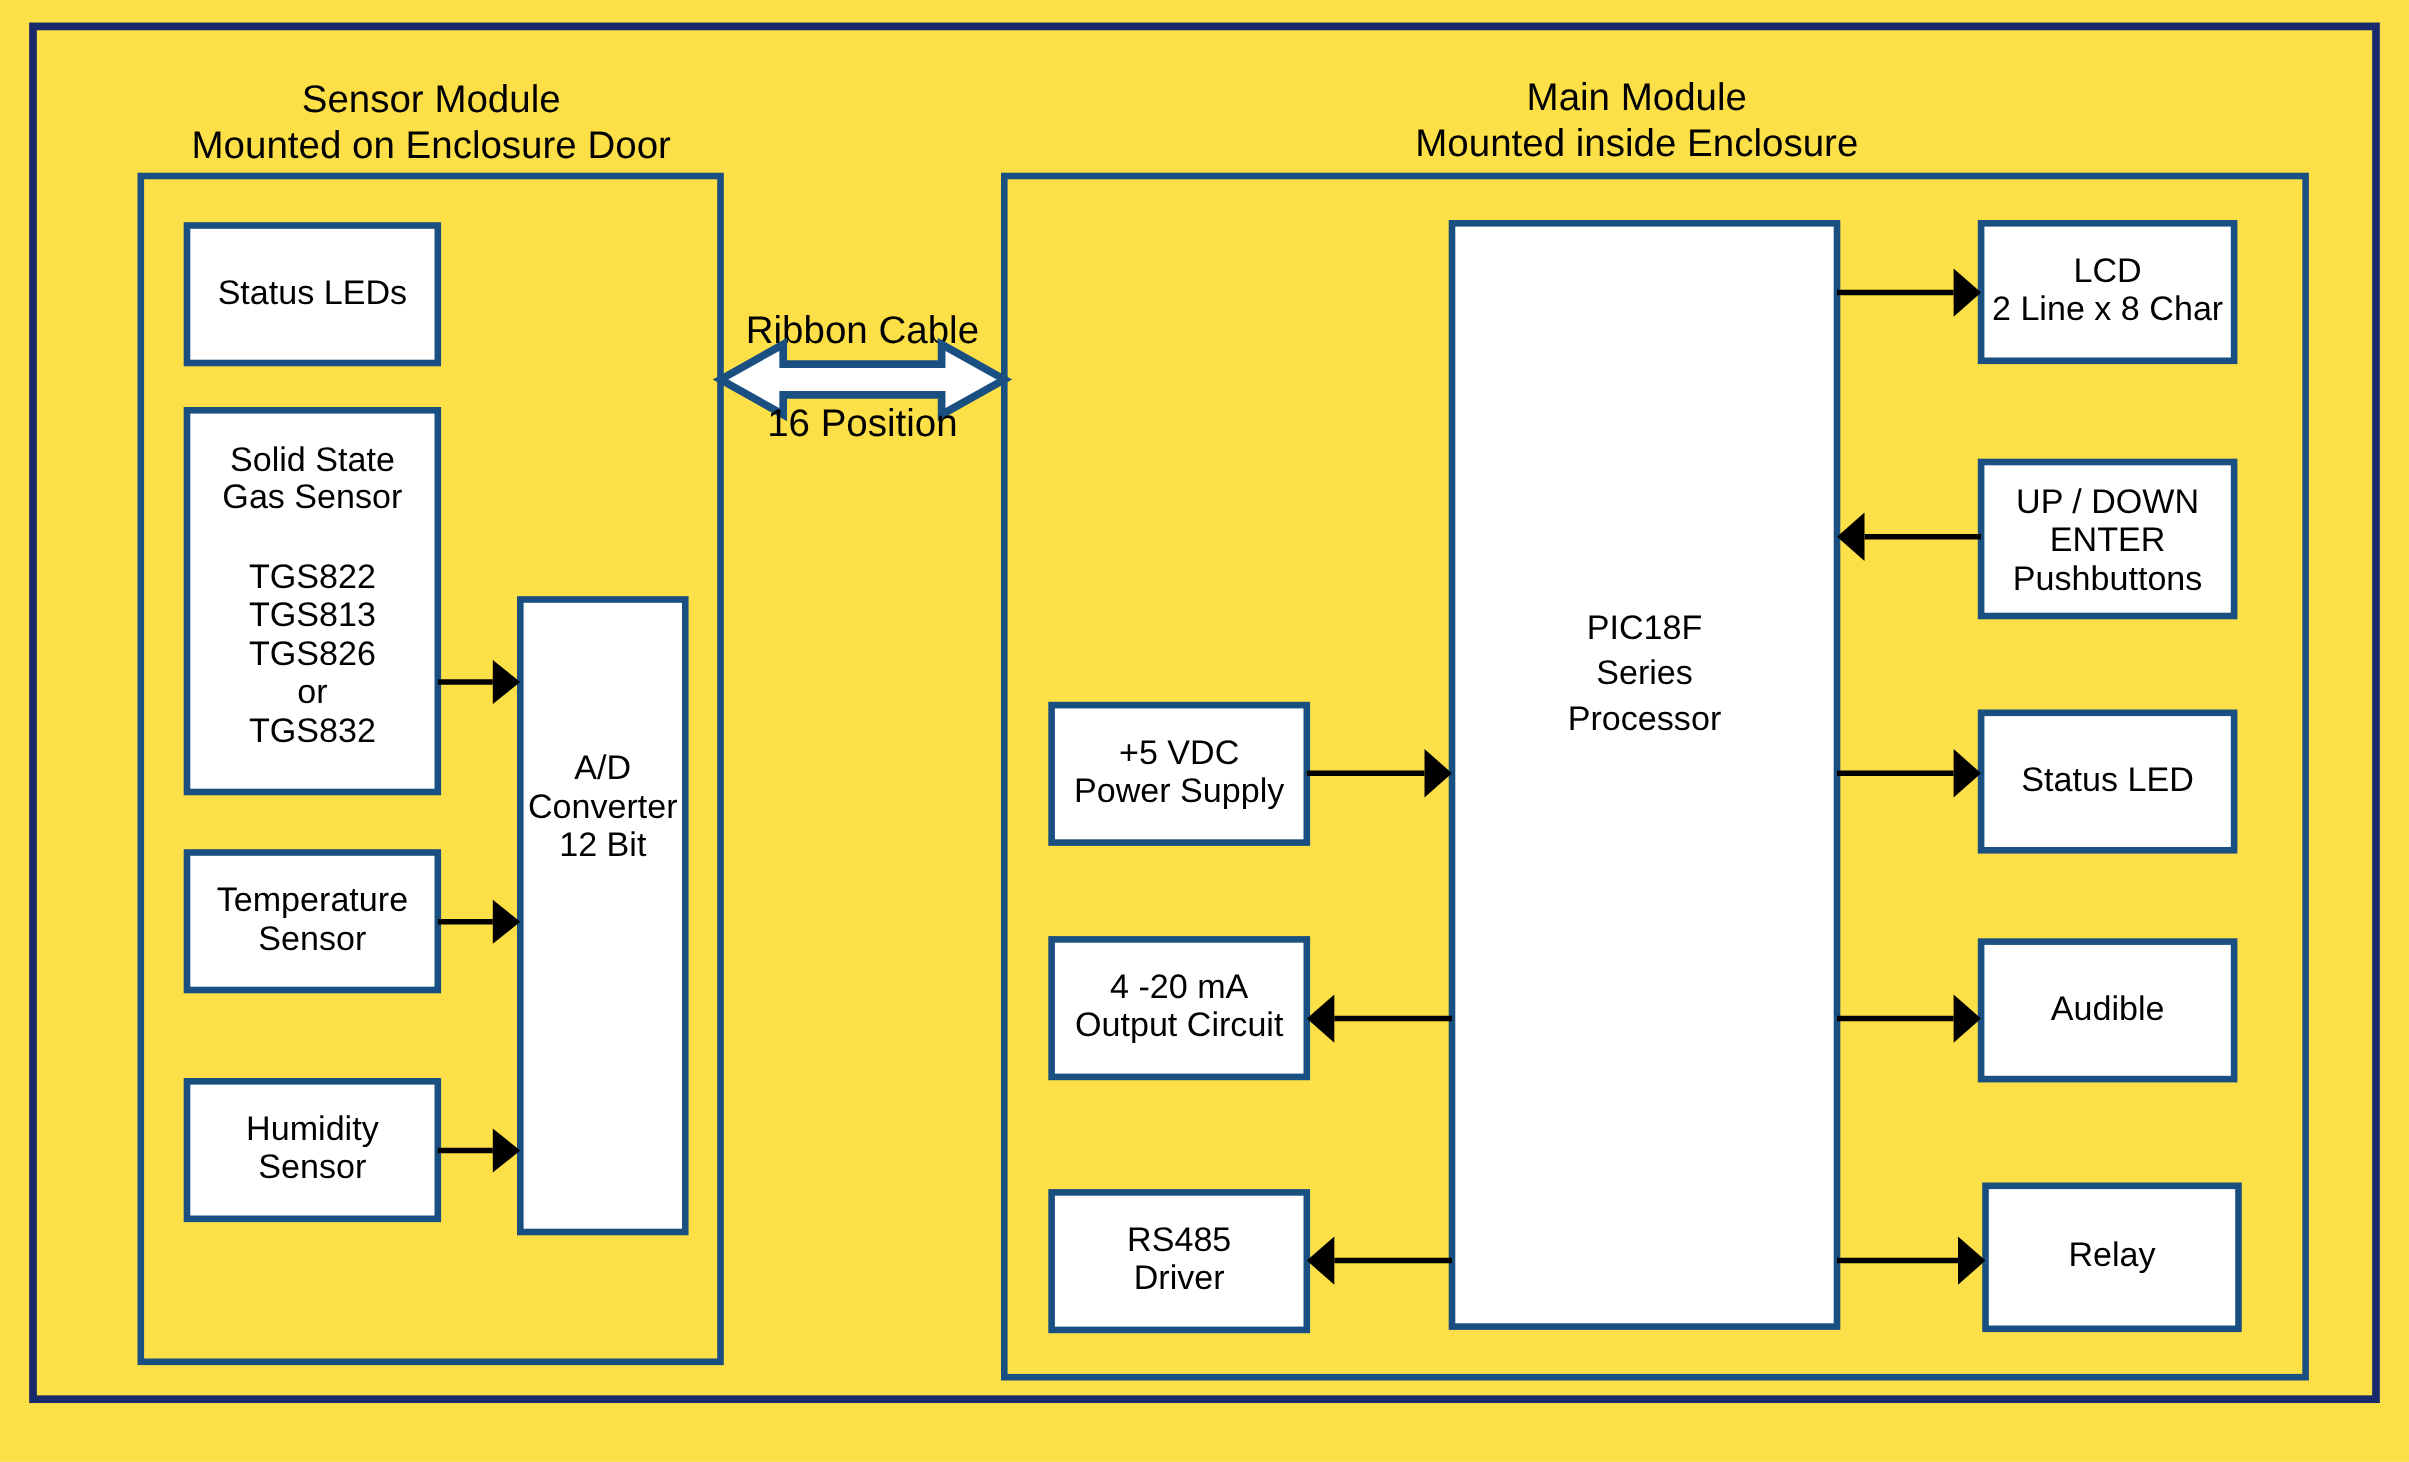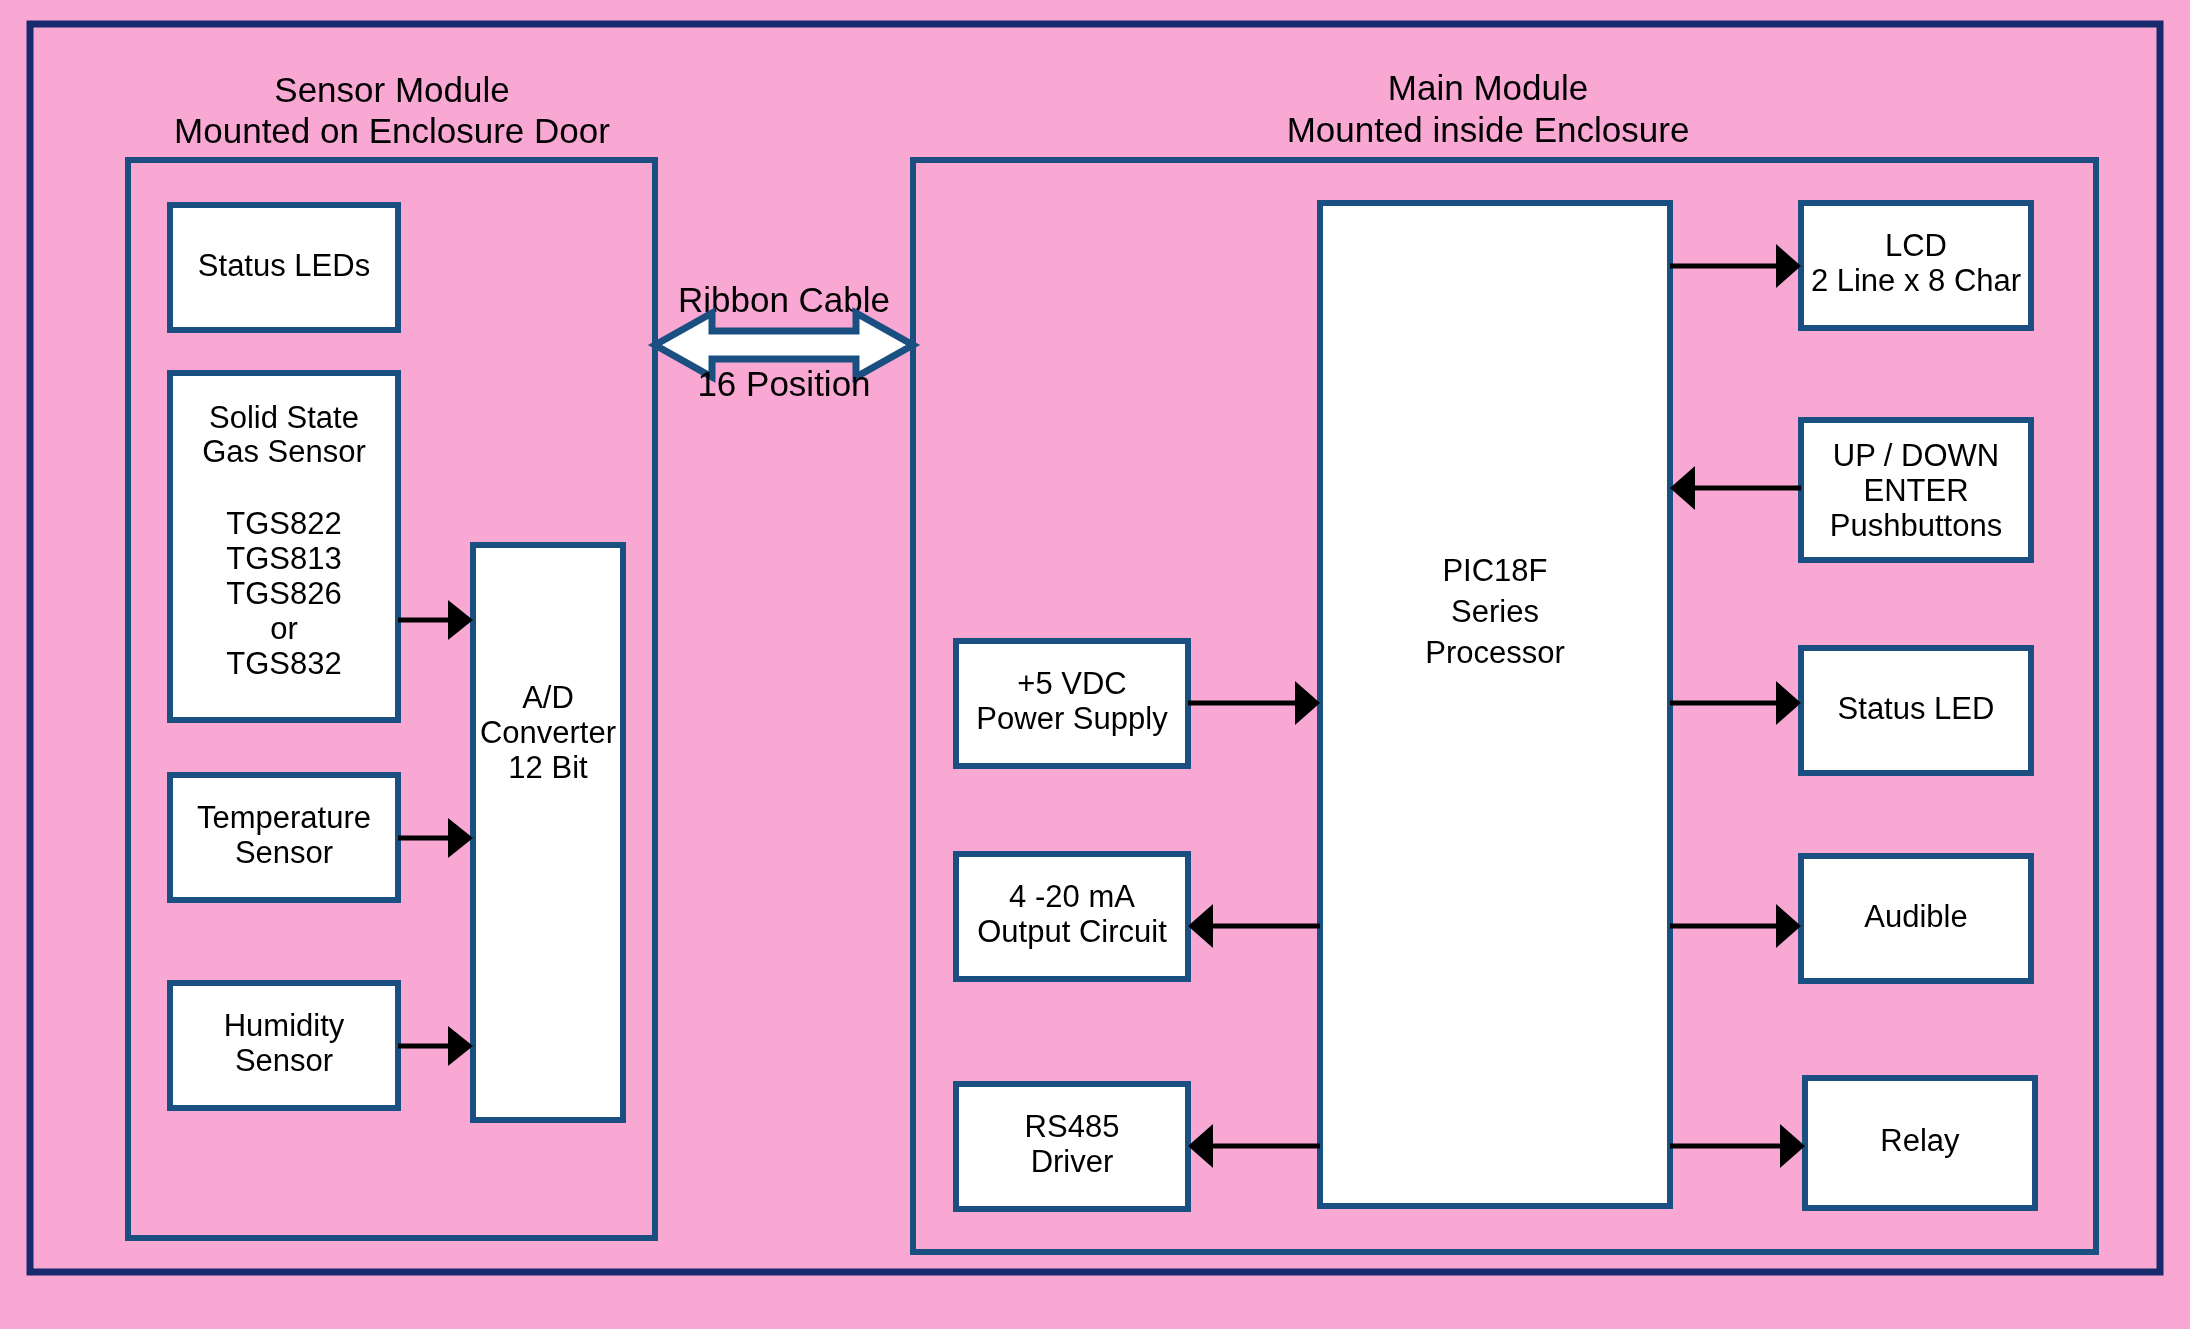--- a/index.html
+++ b/index.html
@@ -10,21 +10,21 @@
   body {
     width: 2190px;
     height: 1329px;
     font-family: "Liberation Sans", sans-serif;
     overflow: hidden;
   }
   #diagram-root {
     position: relative;
     width: 2190px;
     height: 1329px;
-    background: #f9a8d4;
+    background: #fde047;
   }
   svg.diagram {
     display: block;
     width: 2190px;
     height: 1329px;
   }
   text {
     font-family: "Liberation Sans", sans-serif;
     fill: #000000;
   }

